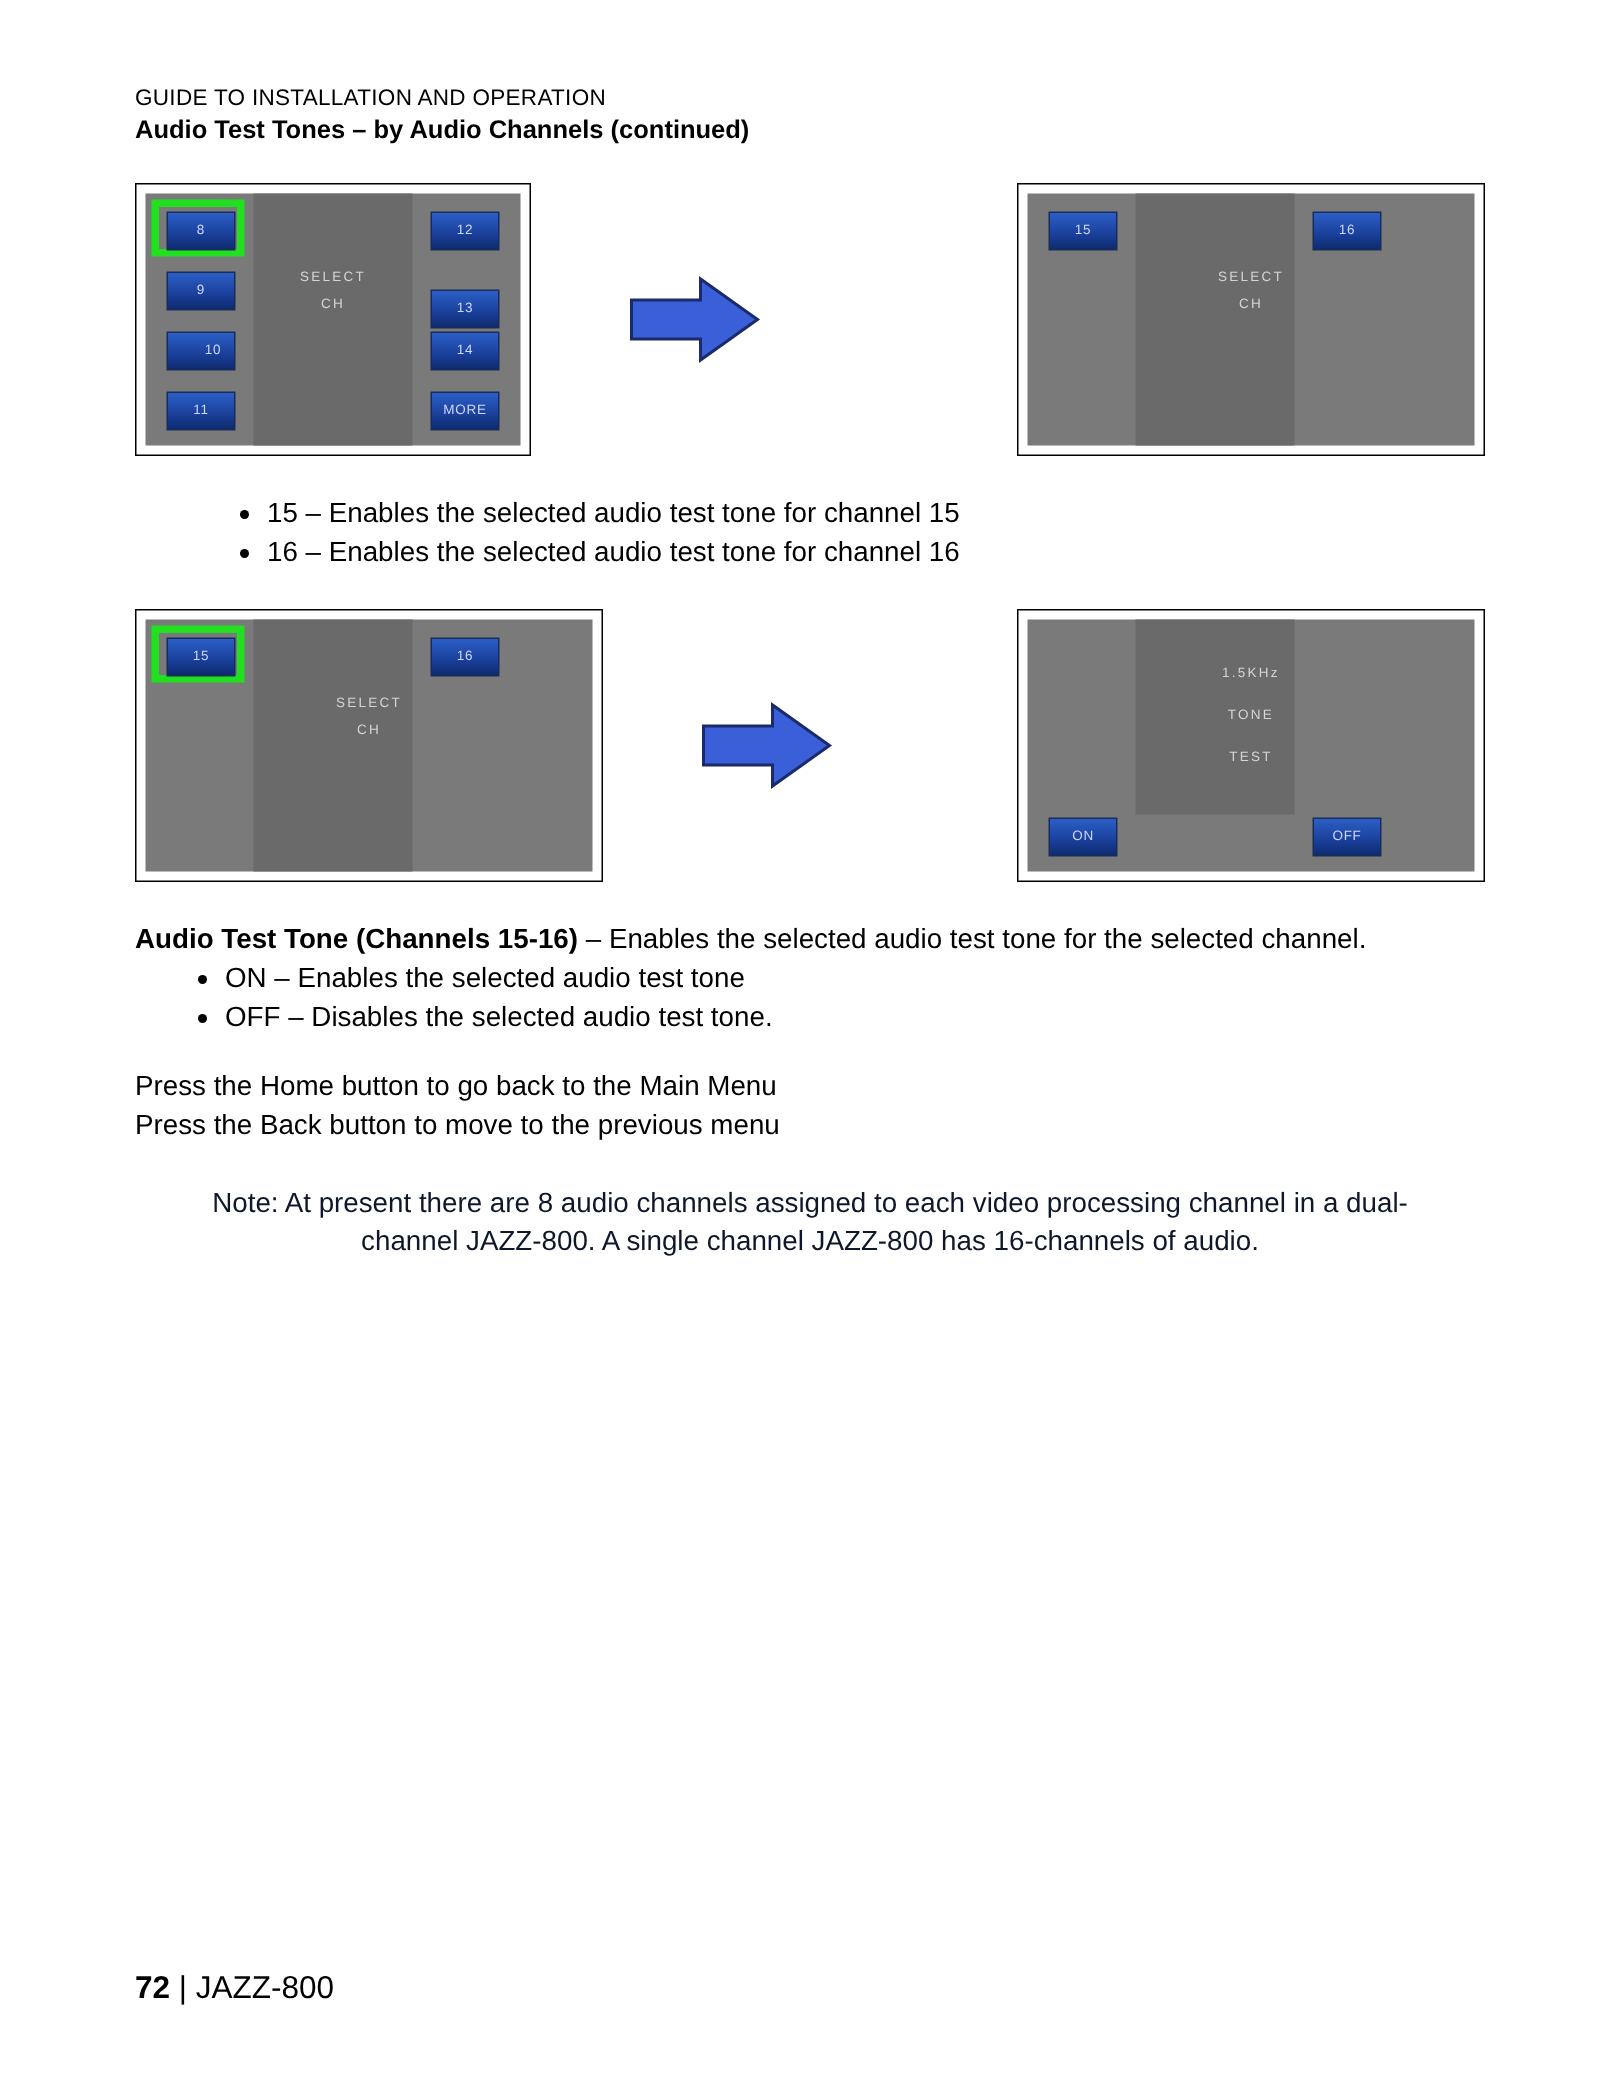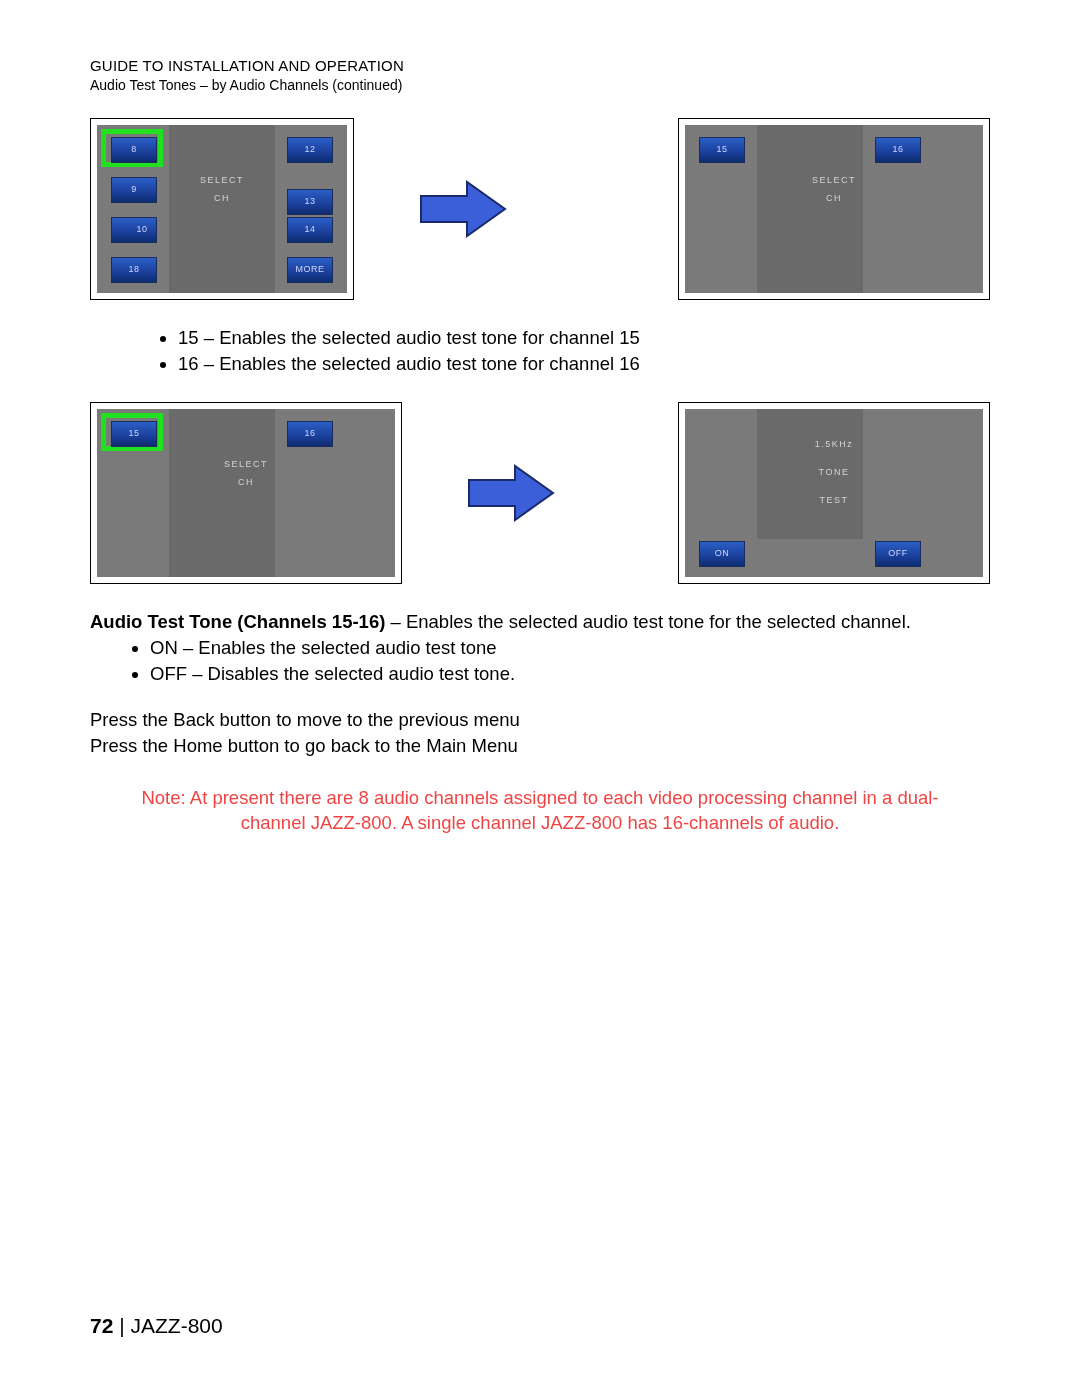--- a/index.html
+++ b/index.html
@@ -8,21 +8,21 @@
     font-family: Arial, Helvetica, sans-serif;
     width: 1080px;
     height: 1397px;
     position: relative;
     padding: 56px 90px 0 90px;
     color: #000;
     font-size: 18.5px;
     line-height: 1.3;
   }
   .header { font-size: 15px; letter-spacing: 0.2px; }
-  .section-heading { font-weight: normal; margin-bottom: 24px; font-size: 14px; }
+  .section-heading { font-weight: bold; margin-bottom: 24px; font-size: 17px; }
 
   .row { display: flex; align-items: center; margin-bottom: 26px; }
   .panel-wrap {
     border: 1px solid #000;
     padding: 6px;
     background: #fff;
     display: inline-block;
   }
   .panel {
     background: #7a7a7a;
@@ -67,21 +67,21 @@
   ul.bullets li { margin-bottom: 2px; }
 
   .body-para { margin: 18px 0 0 0; }
   ul.bullets2 { margin: 2px 0 0 60px; }
   ul.bullets2 li { margin-bottom: 2px; }
 
   .plain-block { margin-top: 22px; }
   .plain-block p { margin-bottom: 2px; }
 
   .note {
-    color: #ef4444;
+    color: #0f172a;
     text-align: center;
     margin-top: 28px;
     padding: 0 24px;
     line-height: 1.35;
   }
 
   .footer {
     position: absolute;
     left: 90px;
     bottom: 58px;
@@ -98,21 +98,21 @@
 <div class="section-heading">Audio Test Tones – by Audio Channels (continued)</div>
 
 <div class="row">
   <div class="panel-wrap sp">
     <div class="panel panel-a">
       <div class="inner-panel inner-a"></div>
       <div class="highlight" style="left:4px; top:4px; width:62px; height:38px;"></div>
       <div class="btn" style="left:14px; top:12px;">8</div>
       <div class="btn" style="left:14px; top:52px;">9</div>
       <div class="btn" style="left:14px; top:92px;padding-left:16px;">10</div>
-      <div class="btn" style="left:14px; top:132px;">18</div>
+      <div class="btn" style="left:14px; top:132px;">11</div>
       <div class="btn" style="left:190px; top:12px;">12</div>
       <div class="btn" style="left:190px; top:64px;">13</div>
       <div class="btn" style="left:190px; top:92px;">14</div>
       <div class="btn" style="left:190px; top:132px;">MORE</div>
       <div class="center-text" style="top:50px;">SELECT</div>
       <div class="center-text" style="top:68px;">CH</div>
     </div>
   </div>
 
   <div class="arrow-gap">
@@ -173,21 +173,21 @@
 
 <p class="body-para">
   <strong>Audio Test Tone (Channels 15-16)</strong><span> – Enables the selected audio test tone for the selected channel.</span>
 </p>
 <ul class="bullets2">
   <li>ON – Enables the selected audio test tone</li>
   <li>OFF – Disables the selected audio test tone.</li>
 </ul>
 
 <div class="plain-block">
+  <p>Press the Home button to go back to the Main Menu</p>
   <p>Press the Back button to move to the previous menu</p>
-  <p>Press the Home button to go back to the Main Menu</p>
 </div>
 
 <div class="note">Note: At present there are 8 audio channels assigned to each video processing channel in a dual-channel JAZZ-800. A single channel JAZZ-800 has 16-channels of audio.</div>
 
 <div class="footer">
   <span class="pn">72</span><span>  |  </span><span>JAZZ-800</span>
 </div>
 
 </body></html>

